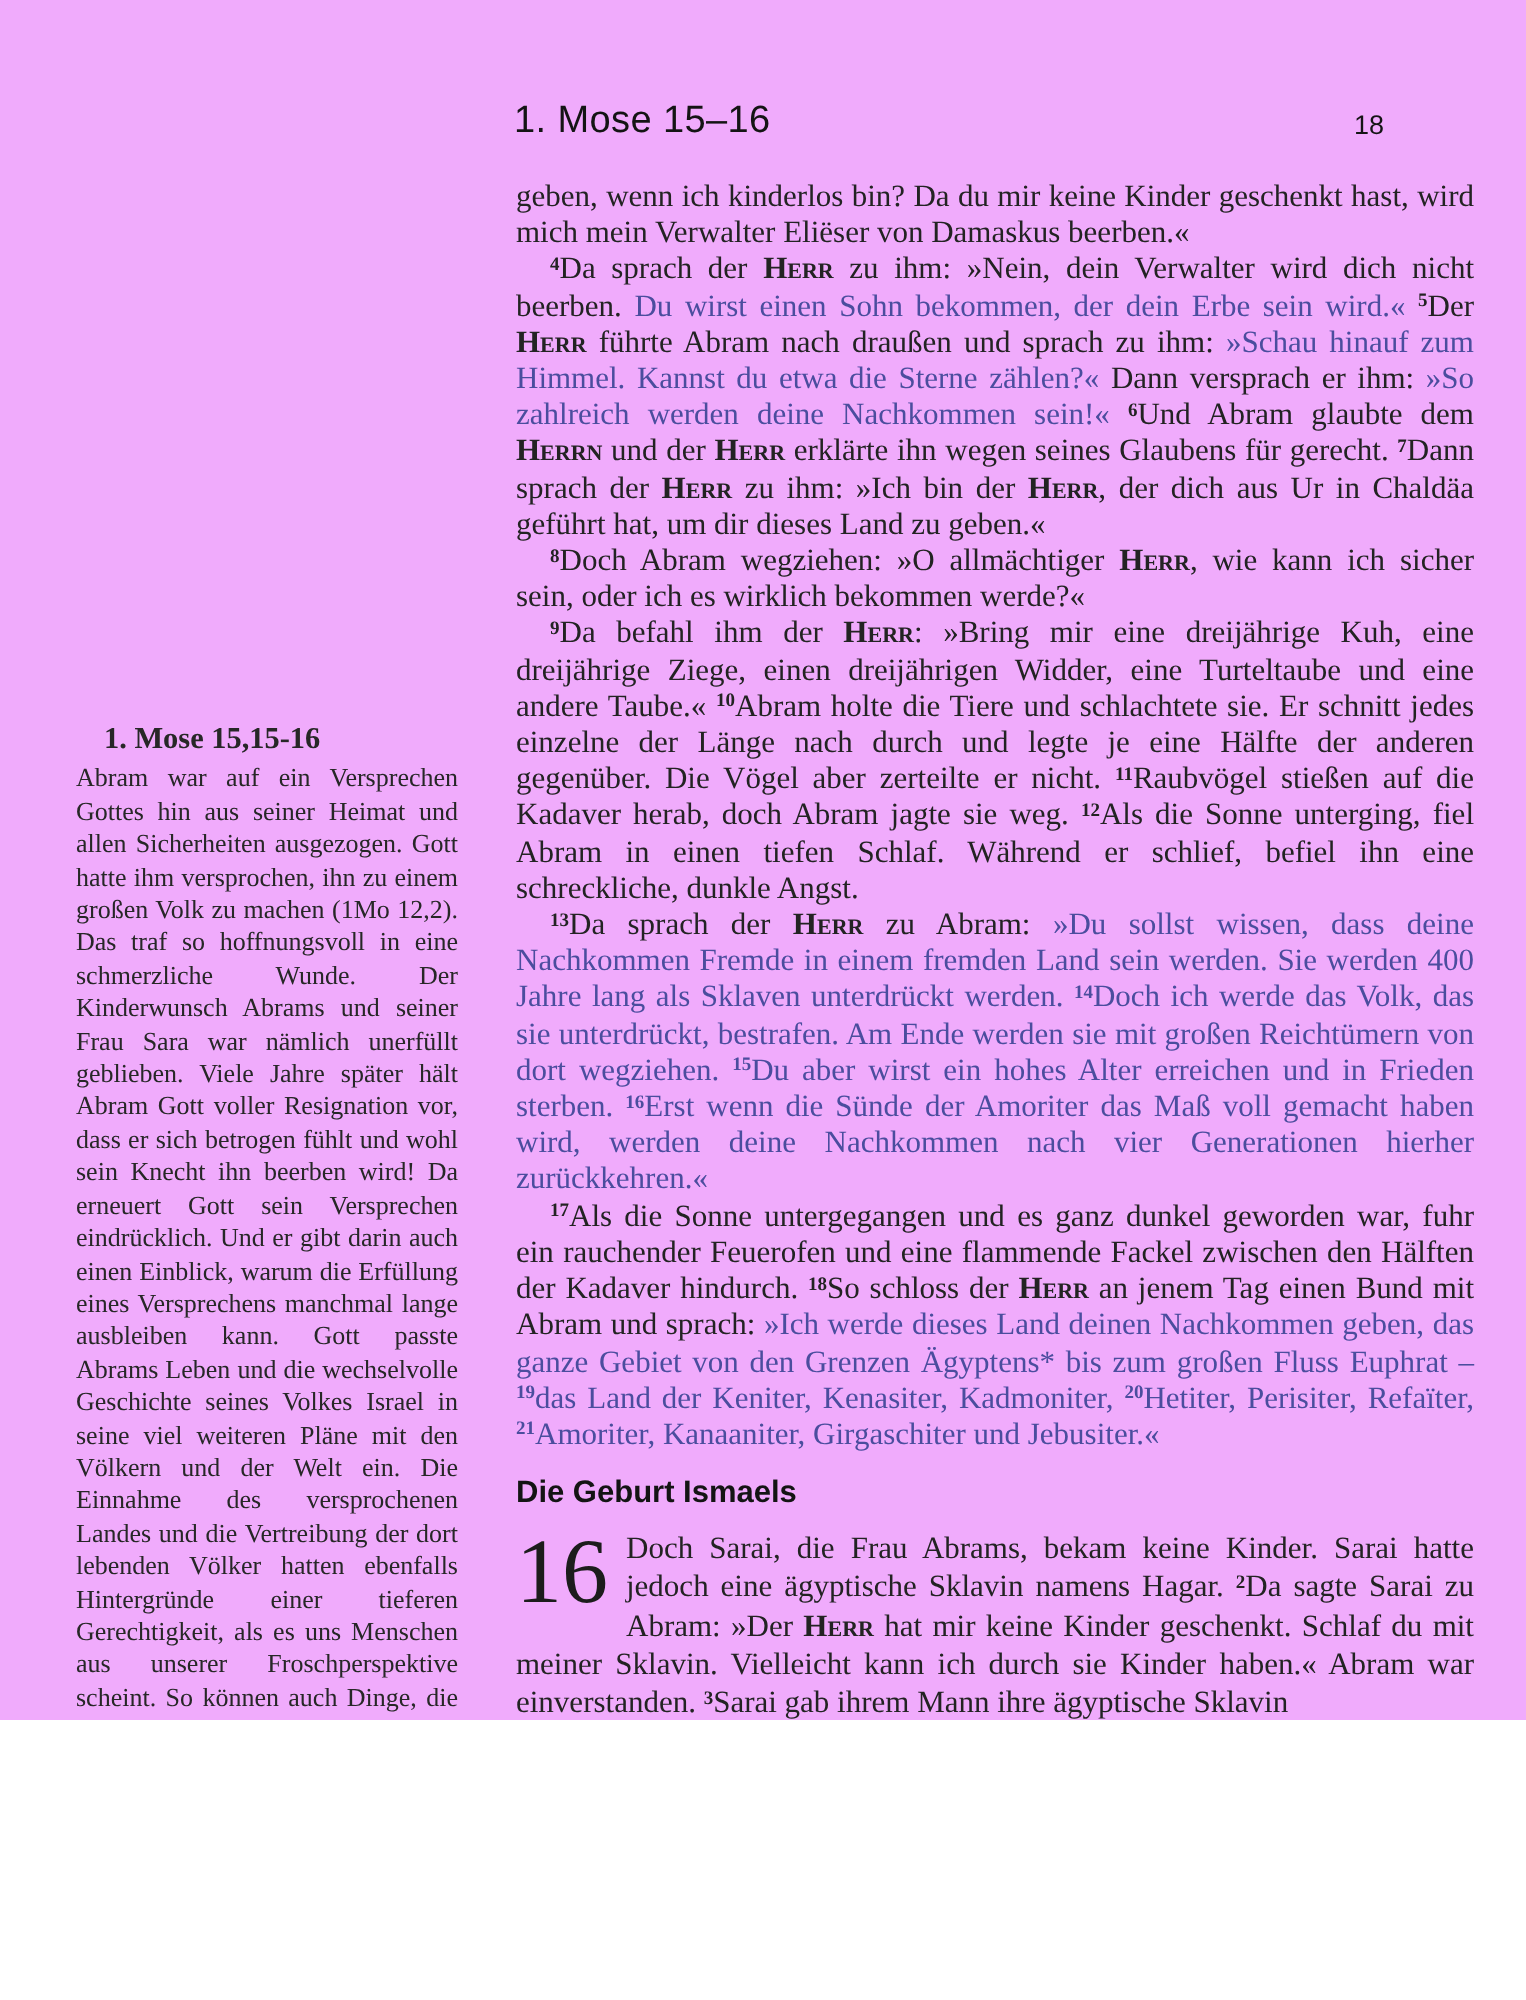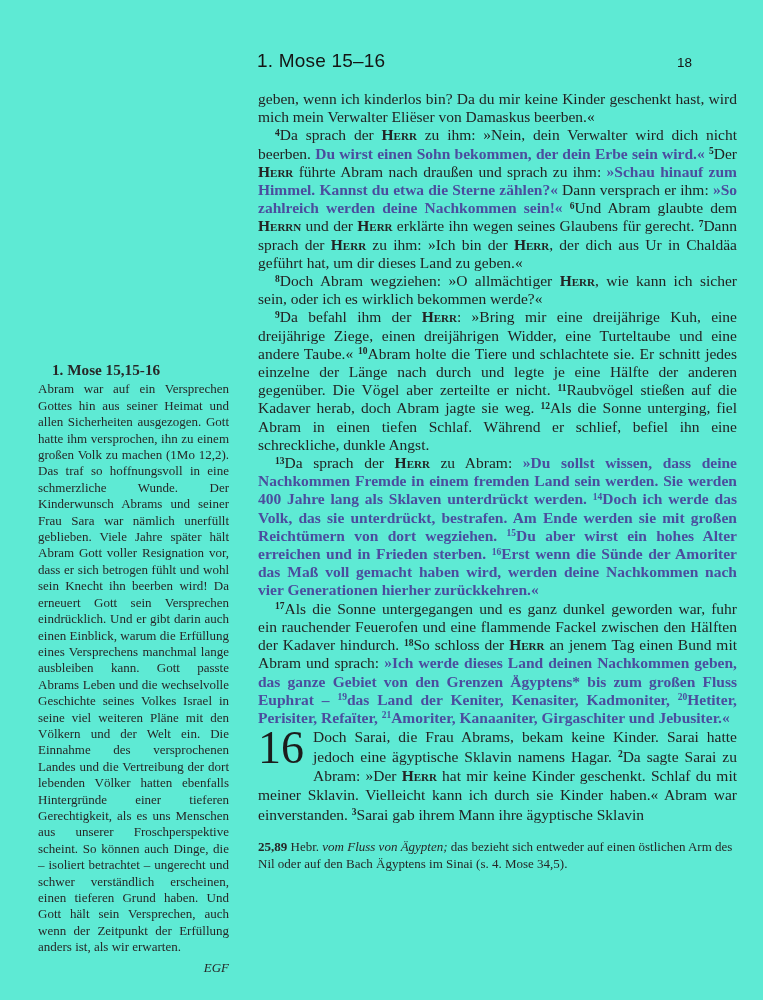--- a/index.html
+++ b/index.html
@@ -1,20 +1,20 @@
 <!DOCTYPE html>
 <html lang="de" style="--blue: #4b4d9e; --ink: #232323;"><head>
 <meta charset="utf-8">
 <style>
   html, body { margin: 0; padding: 0; background: #ffffff; }
   .page {
     position: relative;
     width: 763px;
-    height: 1000px;
-    background: #5eead4;
+    height: 860px;
+    background: #f0abfc;
     font-family: "Liberation Serif", serif;
     color: var(--ink, #232323);
     overflow: hidden;
     -webkit-hyphens: auto;
     hyphens: auto;
   }
   .header-title {
     position: absolute;
     left: 257px;
     top: 50px;
@@ -64,21 +64,21 @@
   }
   .bible-p { margin: 0; }
   .bible-p.indent { text-indent: 17px; }
   .verse {
     font-size: 9.5px;
     font-weight: bold;
     position: relative;
     top: -4.5px;
     line-height: 0;
   }
-  .blue { color: var(--blue, #4b4d9e); font-weight: bold; }
+  .blue { color: var(--blue, #4b4d9e); }
   .sc { font-variant: small-caps; font-weight: bold; }
   .bold { font-weight: bold; }
   .italic { font-style: italic; }
   .section-heading {
     font-family: "Liberation Sans", sans-serif;
     font-weight: bold;
     font-size: 15.5px;
     line-height: 1.2;
     color: #141414;
     text-align: left;
@@ -122,20 +122,21 @@
 
     <div>
         <p class="bible-p"><span>geben, wenn ich kinderlos bin? Da du mir keine Kinder geschenkt hast, wird mich mein Verwalter Eliëser von Damaskus beerben.«</span></p>
         <p class="bible-p indent"><span class="verse">4</span><span>Da sprach der </span><span class="sc">Herr</span><span> zu ihm: »Nein, dein Verwalter wird dich nicht beerben. </span><span class="blue">Du wirst einen Sohn bekommen, der dein Erbe sein wird.«</span><span> </span><span class="verse">5</span><span>Der </span><span class="sc">Herr</span><span> führte Abram nach draußen und sprach zu ihm: </span><span class="blue">»Schau hinauf zum Himmel. Kannst du etwa die Sterne zählen?«</span><span> Dann versprach er ihm: </span><span class="blue">»So zahlreich werden deine Nachkommen sein!«</span><span> </span><span class="verse">6</span><span>Und Abram glaubte dem </span><span class="sc">Herrn</span><span> und der </span><span class="sc">Herr</span><span> erklärte ihn wegen seines Glaubens für gerecht. </span><span class="verse">7</span><span>Dann sprach der </span><span class="sc">Herr</span><span> zu ihm: »Ich bin der </span><span class="sc">Herr</span><span>, der dich aus Ur in Chaldäa geführt hat, um dir dieses Land zu geben.«</span></p>
         <p class="bible-p indent"><span class="verse">8</span><span>Doch Abram wegziehen: »O allmächtiger </span><span class="sc">Herr</span><span>, wie kann ich sicher sein, oder ich es wirklich bekommen werde?«</span></p>
         <p class="bible-p indent"><span class="verse">9</span><span>Da befahl ihm der </span><span class="sc">Herr</span><span>: »Bring mir eine dreijährige Kuh, eine dreijährige Ziege, einen dreijährigen Widder, eine Turteltaube und eine andere Taube.« </span><span class="verse">10</span><span>Abram holte die Tiere und schlachtete sie. Er schnitt jedes einzelne der Länge nach durch und legte je eine Hälfte der anderen gegenüber. Die Vögel aber zerteilte er nicht. </span><span class="verse">11</span><span>Raubvögel stießen auf die Kadaver herab, doch Abram jagte sie weg. </span><span class="verse">12</span><span>Als die Sonne unterging, fiel Abram in einen tiefen Schlaf. Während er schlief, befiel ihn eine schreckliche, dunkle Angst.</span></p>
         <p class="bible-p indent"><span class="verse">13</span><span>Da sprach der </span><span class="sc">Herr</span><span> zu Abram: </span><span class="blue">»Du sollst wissen, dass deine Nachkommen Fremde in einem fremden Land sein werden. Sie werden 400 Jahre lang als Sklaven unterdrückt werden. </span><span class="verse blue">14</span><span class="blue">Doch ich werde das Volk, das sie unterdrückt, bestrafen. Am Ende werden sie mit großen Reichtümern von dort wegziehen. </span><span class="verse blue">15</span><span class="blue">Du aber wirst ein hohes Alter erreichen und in Frieden sterben. </span><span class="verse blue">16</span><span class="blue">Erst wenn die Sünde der Amoriter das Maß voll gemacht haben wird, werden deine Nachkommen nach vier Generationen hierher zurückkehren.«</span></p>
         <p class="bible-p indent"><span class="verse">17</span><span>Als die Sonne untergegangen und es ganz dunkel geworden war, fuhr ein rauchender Feuerofen und eine flammende Fackel zwischen den Hälften der Kadaver hindurch. </span><span class="verse">18</span><span>So schloss der </span><span class="sc">Herr</span><span> an jenem Tag einen Bund mit Abram und sprach: </span><span class="blue">»Ich werde dieses Land deinen Nachkommen geben, das ganze Gebiet von den Grenzen Ägyptens* bis zum großen Fluss Euphrat – </span><span class="verse blue">19</span><span class="blue">das Land der Keniter, Kenasiter, Kadmoniter, </span><span class="verse blue">20</span><span class="blue">Hetiter, Perisiter, Refaïter, </span><span class="verse blue">21</span><span class="blue">Amoriter, Kanaaniter, Girgaschiter und Jebusiter.«</span></p>
       </div>
 
+    <h2 class="section-heading">Die Geburt Ismaels</h2>
 
     <p class="chapter-p">
       <span class="chapter-num">16</span><span><span>Doch Sarai, die Frau Abrams, bekam keine Kinder. Sarai hatte jedoch eine ägyptische Sklavin namens Hagar. </span><span class="verse">2</span><span>Da sagte Sarai zu Abram: »Der </span><span class="sc">Herr</span><span> hat mir keine Kinder geschenkt. Schlaf du mit meiner Sklavin. Vielleicht kann ich durch sie Kinder haben.« Abram war einverstanden. </span><span class="verse">3</span><span>Sarai gab ihrem Mann ihre ägyptische Sklavin</span></span>
     </p>
 
     <div class="footnote"><span class="bold">25,89</span><span> Hebr. </span><span class="italic">vom Fluss von Ägypten;</span><span> das bezieht sich entweder auf einen östlichen Arm des Nil oder auf den Bach Ägyptens im Sinai (s. 4. Mose 34,5).</span></div>
 
   </main>
 
 </div>

